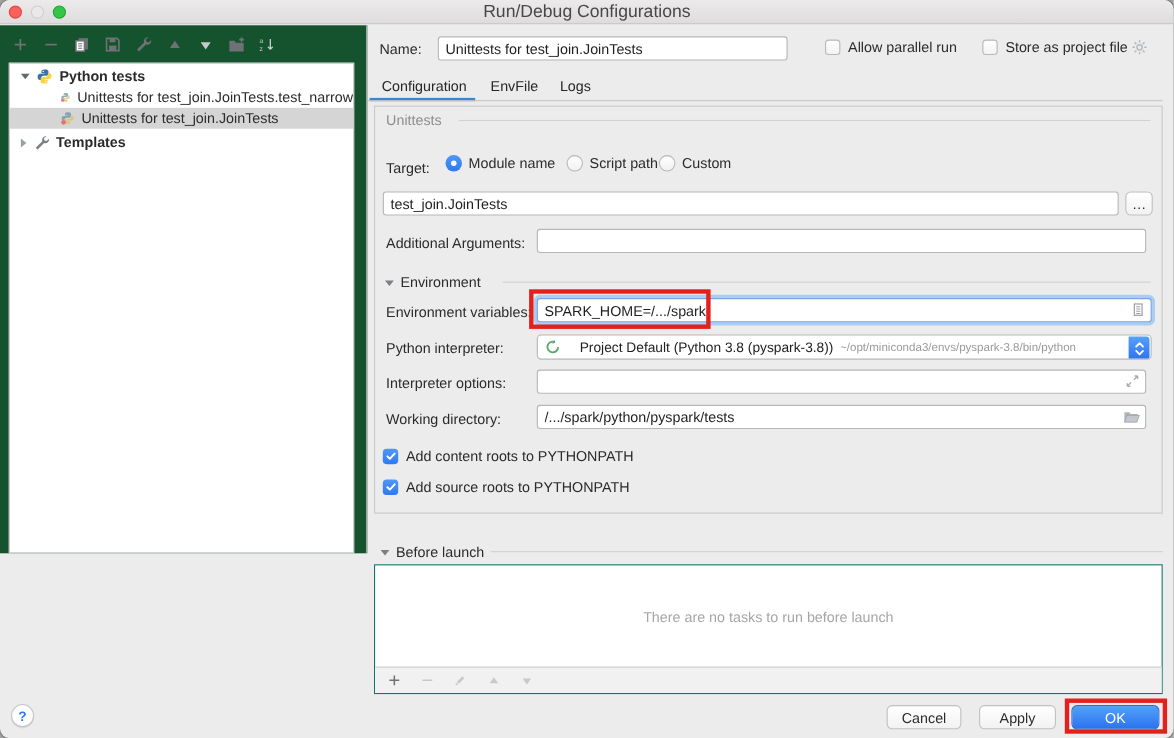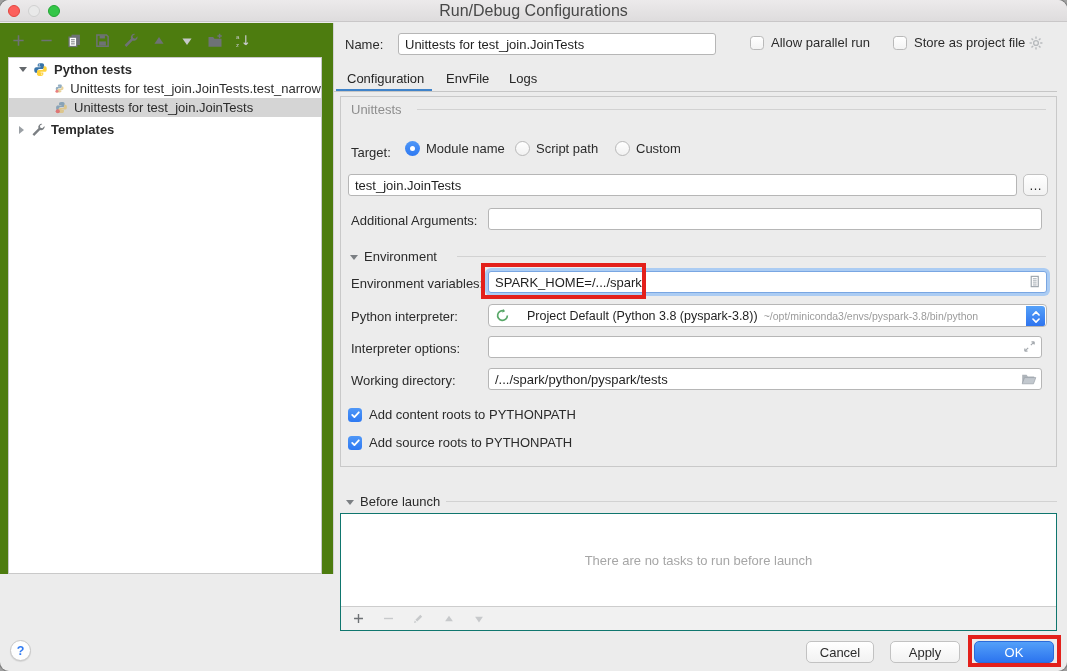--- a/index.html
+++ b/index.html
@@ -8,21 +8,21 @@
 #win{position:relative;width:1067px;height:671px;background:#ececec;border-radius:9px;overflow:hidden;box-shadow:0 0 0 1px rgba(0,0,0,.2)}
 .abs{position:absolute}
 
 #titlebar{position:absolute;left:0;top:0;right:0;height:22px;background:linear-gradient(#eceaeb,#dedcdd);border-bottom:1px solid #c9c7c8;z-index:5}
 #title{line-height:21px;text-align:center;color:#484848;font-size:16px}
 .light{position:absolute;top:5px;width:12px;height:12px;border-radius:50%}
 #light-close{left:8px;background:#fc605c;border:1px solid #e1463f}
 #light-min{left:28px;background:#e9e9e9;border:1px solid #d0d0d0}
 #light-zoom{left:48px;background:#34c648;border:1px solid #23a434}
 
-#sidebar{position:absolute;left:0;top:23px;width:334px;height:551px;background:#4d7c0f;border-right:1px solid #d2d2d2}
+#sidebar{position:absolute;left:0;top:23px;width:334px;height:480px;background:#14532d;border-right:1px solid #d2d2d2}
 #sb-toolbar{display:flex;align-items:center;gap:11px;position:absolute;left:10px;top:9px}
 .tbtn{width:17px;height:17px;display:flex;align-items:center;justify-content:center;color:#6e7275;cursor:default}
 .tbtn.dis{color:#c7c9cb}
 #treebox{position:absolute;left:8px;top:34px;width:314px;bottom:0;border:1px solid #c9c9c9;background:#fff;overflow:hidden}
 .trow{height:19px;display:flex;align-items:center;gap:6px;white-space:nowrap;overflow:hidden;cursor:default}
 .trow.sel{background:#d5d5d5}
 .bold{font-weight:bold}
 .tri-d{width:0;height:0;border-left:4px solid transparent;border-right:4px solid transparent;border-top:5.5px solid #64686c;flex:0 0 auto}
 .tri-r{width:0;height:0;border-top:4px solid transparent;border-bottom:4px solid transparent;border-left:5.5px solid #9ba0a5;flex:0 0 auto}
 .tri-sec{width:0;height:0;border-left:4px solid transparent;border-right:4px solid transparent;border-top:5px solid #7b7f83}
@@ -199,21 +199,21 @@
 
     <span class="lbl" style="left:10px;top:48px">Target:</span>
     <label class="radgrp" style="left:64px;top:44px">
       <span class="rad on"></span>
       <span>Module name</span>
     </label>
     <label class="radgrp" style="left:174px;top:44px">
       <span class="rad"></span>
       <span>Script path</span>
     </label>
-    <label class="radgrp" style="left:274px;top:44px">
+    <label class="radgrp" style="left:258px;top:44px">
       <span class="rad"></span>
       <span>Custom</span>
     </label>
 
     <div class="fieldwrap" style="left:7px;top:77px;width:669px">
       <input class="txt" readonly="" value="test_join.JoinTests" style="">
     </div>
     <button class="btn" style="left:682px;top:77px;width:25px;padding:0">…</button>
 
     <span class="lbl" style="left:10px;top:116px">Additional Arguments:</span>

